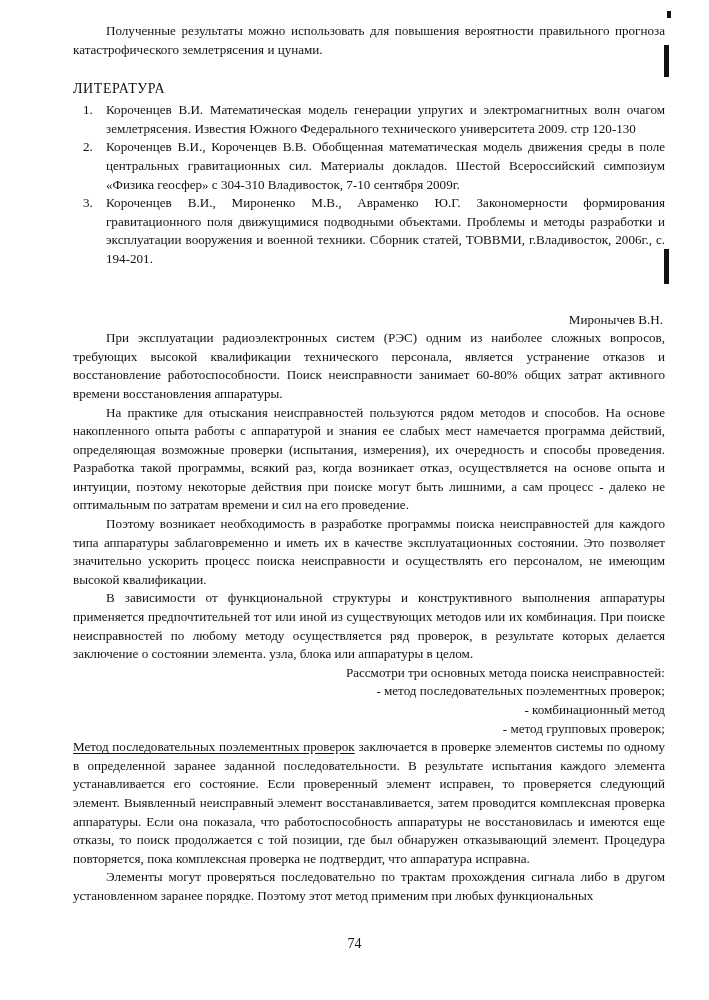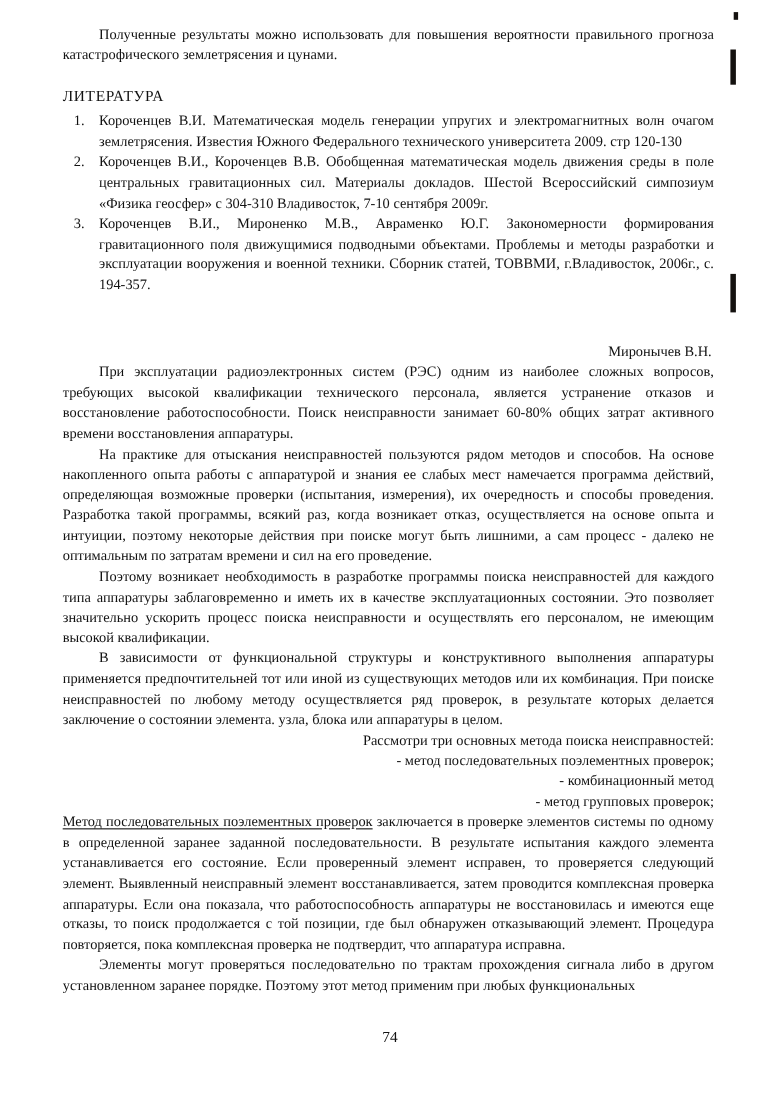--- a/index.html
+++ b/index.html
@@ -15,21 +15,21 @@
   #page {
     position: relative;
     width: 709px;
     height: 1000px;
     background: #ffffff;
     overflow: hidden;
     box-sizing: border-box;
   }
   #content {
     position: absolute;
-    left: 57px;
+    left: 73px;
     top: 22px;
     width: 592px;
   }
 
   
   .para {
     font-size: 13.1px;
     line-height: 18.6px;
     text-align: justify;
     text-justify: inter-word;
@@ -163,21 +163,21 @@
       <div class="ref-heading">ЛИТЕРАТУРА</div>
 
       <ol class="refs">
         <li>
           <span class="num">1.</span><span>Короченцев В.И. Математическая модель генерации упругих и электромагнитных волн очагом землетрясения. Известия Южного Федерального технического университета 2009. стр 120-130</span>
         </li>
         <li>
           <span class="num">2.</span><span>Короченцев В.И., Короченцев В.В. Обобщенная математическая модель движения среды в поле центральных гравитационных сил. Материалы докладов. Шестой Всероссийский симпозиум «Физика геосфер» с 304-310 Владивосток, 7-10 сентября 2009г.</span>
         </li>
         <li>
-          <span class="num">3.</span><span>Короченцев В.И., Мироненко М.В., Авраменко Ю.Г. Закономерности формирования гравитационного поля движущимися подводными объектами. Проблемы и методы разработки и эксплуатации вооружения и военной техники. Сборник статей, ТОВВМИ, г.Владивосток, 2006г., с. 194-357.</span>
+          <span class="num">3.</span><span>Короченцев В.И., Мироненко М.В., Авраменко Ю.Г. Закономерности формирования гравитационного поля движущимися подводными объектами. Проблемы и методы разработки и эксплуатации вооружения и военной техники. Сборник статей, ТОВВМИ, г.Владивосток, 2006г., с. 194-201.</span>
         </li>
       </ol>
     </div>
 
     <div class="byline">Миронычев В.Н.</div>
 
 
     <div class="body-start">
       <p class="para indent">При эксплуатации радиоэлектронных систем (РЭС) одним из наиболее сложных вопросов, требующих высокой квалификации технического персонала, является устранение отказов и восстановление работоспособности. Поиск неисправности занимает 60-80% общих затрат активного времени восстановления аппаратуры.</p>
       <p class="para indent">На практике для отыскания неисправностей пользуются рядом методов и способов. На основе накопленного опыта работы с аппаратурой и знания ее слабых мест намечается программа действий, определяющая возможные проверки (испытания, измерения), их очередность и способы проведения. Разработка такой программы, всякий раз, когда возникает отказ, осуществляется на основе опыта и интуиции, поэтому некоторые действия при поиске могут быть лишними, а сам процесс -  далеко не оптимальным по затратам времени и сил на его проведение.</p>

